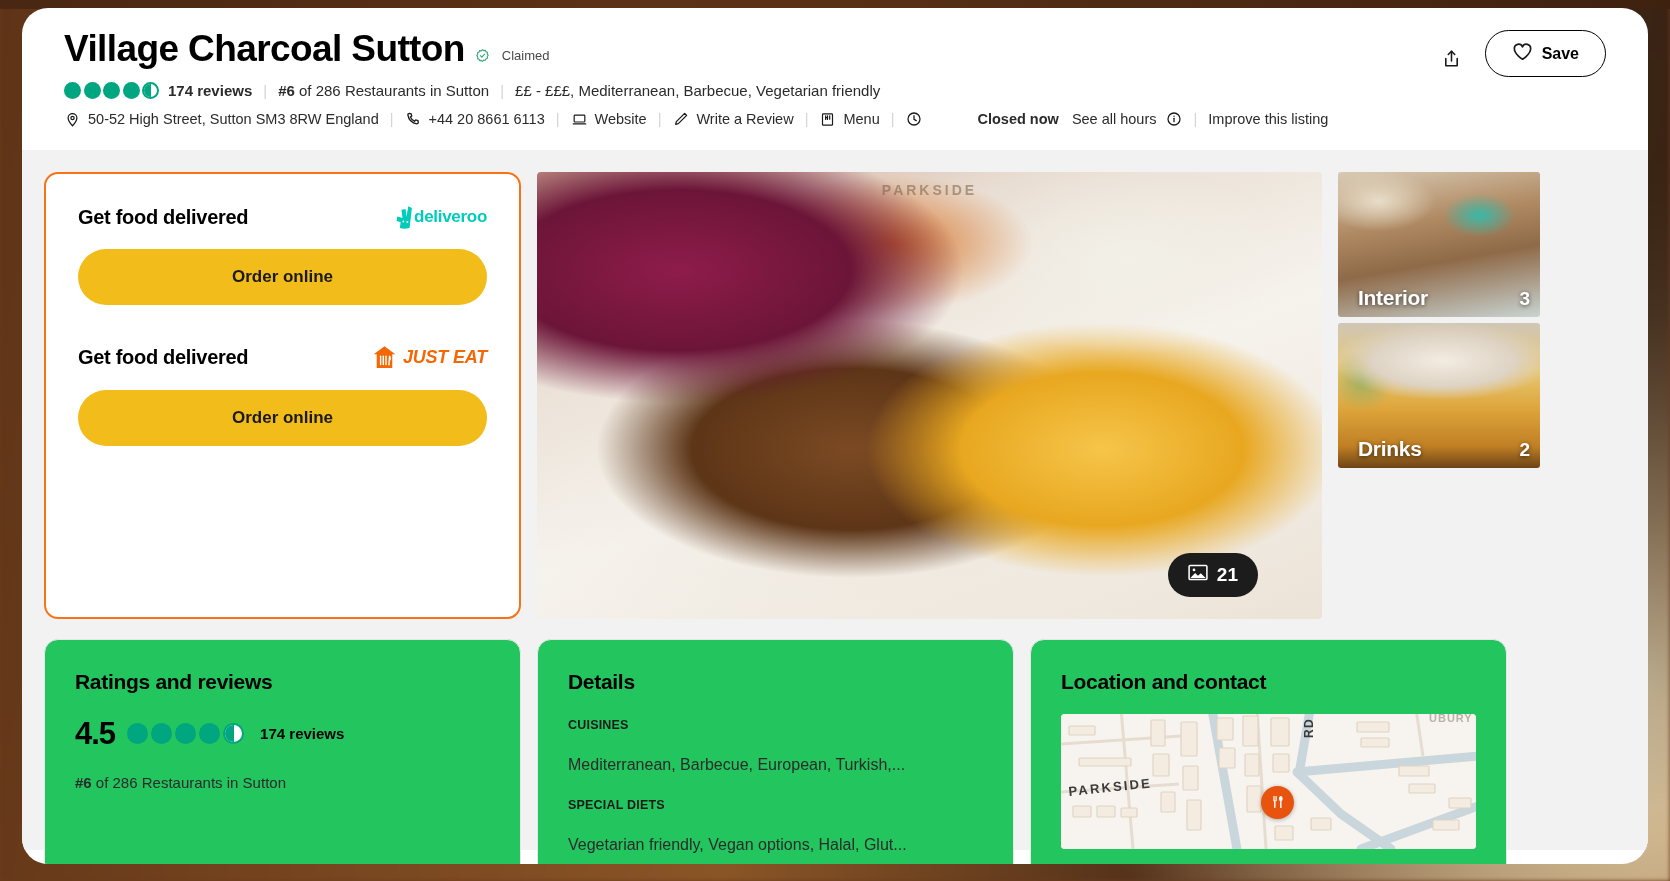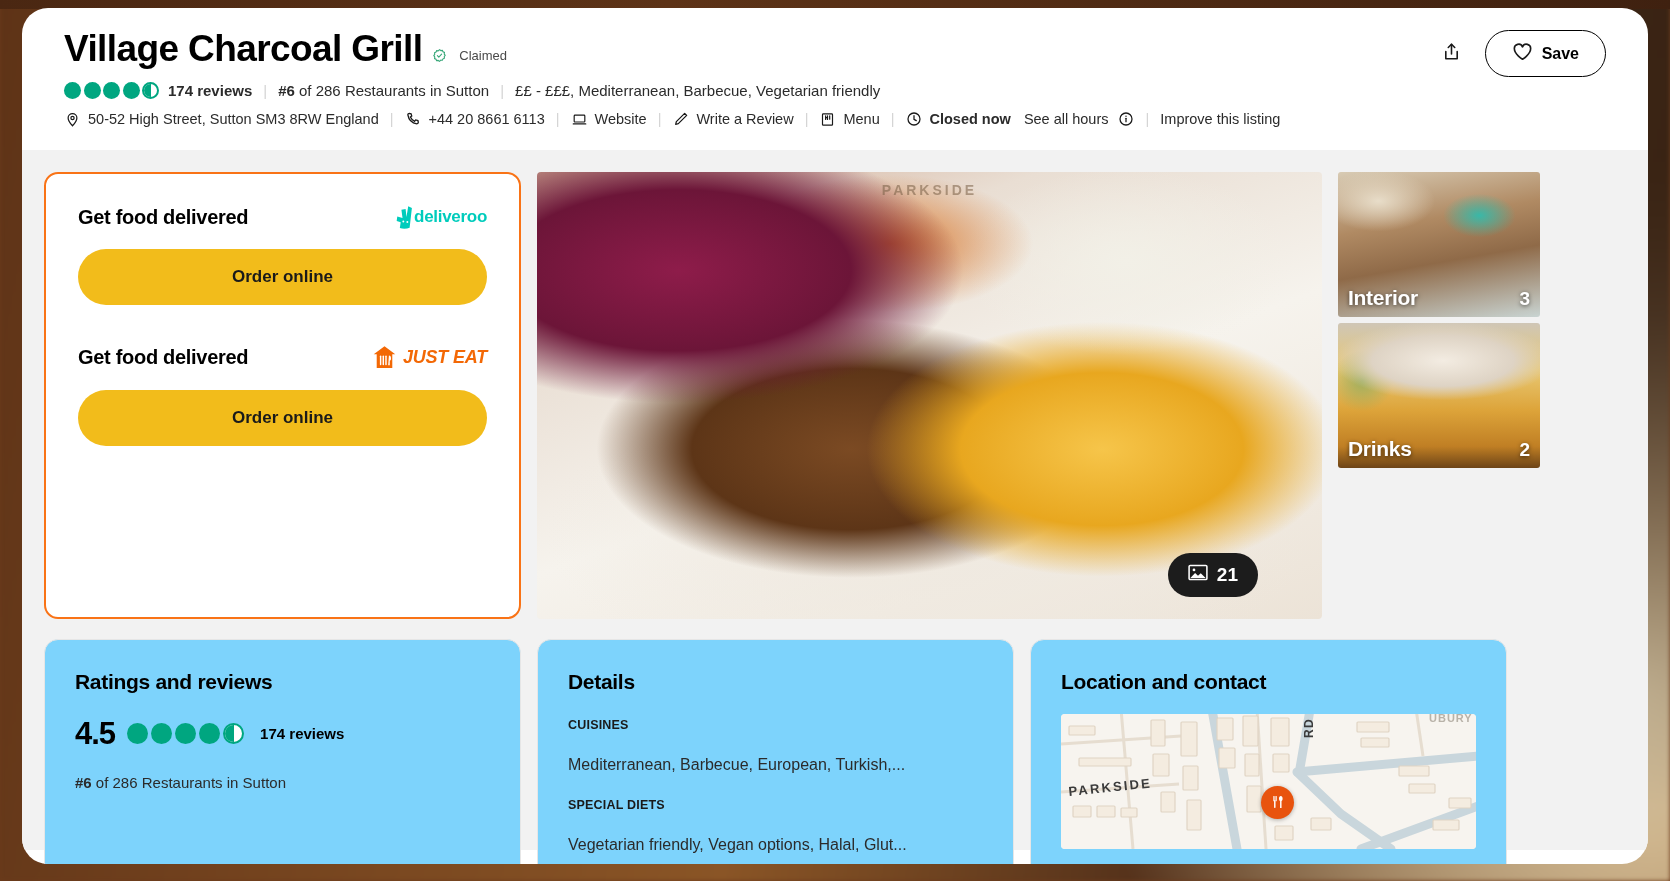--- a/index.html
+++ b/index.html
@@ -68,27 +68,27 @@
   .meta1 .rv { font-weight:700; margin-left:9px; }
   .sep { color:#d4d4d4; margin:0 11px; font-weight:300; }
   .meta1 .rank b { font-weight:700; }
 
   .meta2 {
     display:flex; align-items:center; margin-top: 12px;
     font-size: 14.5px; color: #2b2b2b;
   }
   .meta2 .it { display:flex; align-items:center; gap:7px; white-space:nowrap; }
   .meta2 .it.link { cursor:pointer; }
-  .meta2 b { font-weight:700; }
+  .meta2 b { font-weight:700;margin-left:48px; }
   .icn { display:inline-flex; width:17px; height:17px; align-items:center; justify-content:center; }
   .icn svg { display:block; }
 
   .hdr-actions {
     position:absolute; right: 42px; top: 22px;
-    display:flex; align-items:center; gap: 16px;
+    display:flex; align-items:flex-end; gap: 16px;
   }
   .share-btn {
     width: 34px; height:34px; display:flex; align-items:center; justify-content:center;
     cursor:pointer; background:none; border:none;
   }
   .save-btn {
     display:flex; align-items:center; gap:9px;
     border:1.6px solid #000; border-radius: 999px;
     padding: 11px 26px; font-size:16px; font-weight:700; color:#000;
     background:#fff; cursor:pointer; font-family:inherit;
@@ -168,33 +168,33 @@
       radial-gradient(ellipse 70% 35% at 45% 55%, #c3cf7a 0%, #9fb055 45%, rgba(159,176,85,0) 75%),
       linear-gradient(180deg,#b5c06a 0%, #d7d3c3 55%, #efeae2 72%, #6b4026 100%);
   }
   .thumb.t-drinks {
     background:
       radial-gradient(ellipse 70% 35% at 52% 26%, #f3ece2 0%, #ded3c4 50%, rgba(222,211,196,0) 78%),
       radial-gradient(ellipse 22% 30% at 12% 40%, #9fae5c 0%, rgba(159,174,92,0) 70%),
       linear-gradient(180deg,#cfc6b6 0%, #e8c873 32%, #dda43a 60%, #c07f24 85%, #6d4417 100%);
   }
   .thumb .tlabel {
-    position:absolute; left:10px; bottom:7px;
+    position:absolute; left:20px; bottom:7px;
     color:#fff; font-size:21px; font-weight:700; letter-spacing:-0.3px;
     text-shadow: 0 1px 4px rgba(0,0,0,.6);
   }
   .thumb .tcount {
     position:absolute; right:10px; bottom:7px;
     color:#fff; font-size:19px; font-weight:700;
     text-shadow: 0 1px 4px rgba(0,0,0,.6);
   }
 
   
   .row2 { display:flex; gap: 16px; margin-top: 20px; }
-  .card2 { background:#7dd3fc; border:1px solid #e6e6e6; border-radius:14px; padding: 30px 30px; }
+  .card2 { background:#22c55e; border:1px solid #e6e6e6; border-radius:14px; padding: 30px 30px; }
   .c-ratings { width: 477px; height: 240px; }
   .c-details { width: 477px; height: 240px; }
   .c-location { width: 477px; height: 240px; }
   .card2 h2 { font-size: 21px; font-weight:700; color:#000; letter-spacing:-0.3px; }
 
   .score-row { display:flex; align-items:center; gap:12px; margin-top: 22px; }
   .score { font-size: 31px; font-weight:700; letter-spacing:-1px; }
   .score-row .bub { width: 21px; height:21px; }
   .score-row .bubbles { gap: 3px; }
   .score-reviews { font-size:15px; font-weight:700; margin-left:4px; }
@@ -223,21 +223,21 @@
 </head>
 <body>
 
 <div class="backdrop"></div>
 <div class="topbar"></div>
 
 <div class="page">
 
   <div class="hdr">
     <div class="title-row">
-      <div class="title">Village Charcoal Grill</div>
+      <div class="title">Village Charcoal Sutton</div>
       <div class="claimed">
         <span>
           <svg width="15" height="15" viewBox="0 0 24 24" fill="none" stroke="#3aa87a" stroke-width="1.8">
             <path d="M12 2.6l2.1 1.5 2.5-.3 1 2.3 2.3 1-.3 2.5 1.5 2.1-1.5 2.1.3 2.5-2.3 1-1 2.3-2.5-.3L12 21.4l-2.1-1.5-2.5.3-1-2.3-2.3-1 .3-2.5L2.9 12.2l1.5-2.1-.3-2.5 2.3-1 1-2.3 2.5.3z"></path>
             <path d="M8.6 12.2l2.3 2.3 4.5-4.6" stroke-linecap="round" stroke-linejoin="round"></path>
           </svg>
         </span>
         <span>Claimed</span>
       </div>
     </div>

